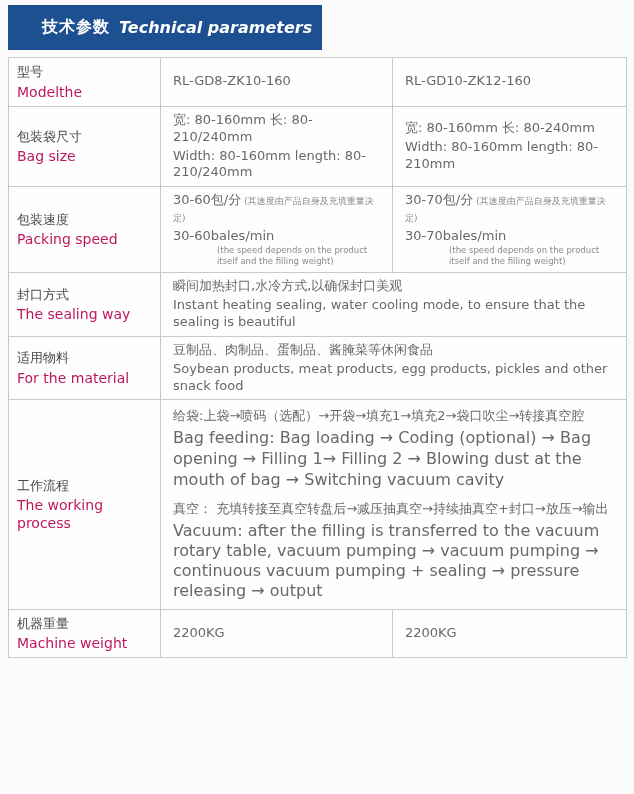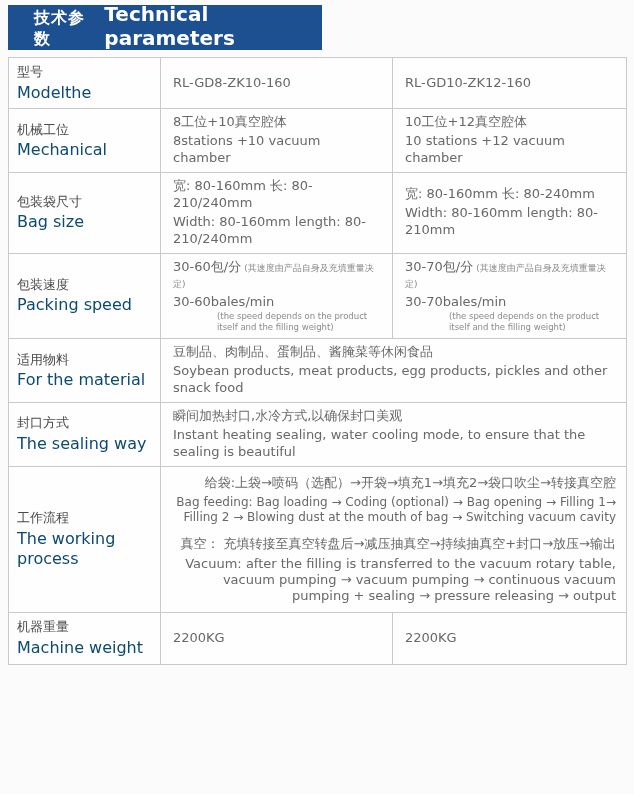--- a/index.html
+++ b/index.html
@@ -5,49 +5,49 @@
   html, body { margin:0; padding:0; }
   body {
     width:634px; height:794px; position:relative;
     background:#fbfbfb;
     font-family:"DejaVu Sans","Liberation Sans",sans-serif;
     -webkit-font-smoothing:antialiased;
   }
   .banner {
     position:absolute; left:8px; top:5px; width:314px; height:45px;
     background:#1d5091; color:#ffffff;
-    display:flex; align-items:flex-end; padding-left:26px; box-sizing:border-box;
+    display:flex; align-items:center; padding-left:34px; box-sizing:border-box;
   }
   .banner .zh { font-size:16px; font-weight:bold; letter-spacing:1px; margin-right:9px; }
-  .banner .en { font-size:20px; font-weight:bold; }
+  .banner .en { font-size:16px; font-weight:bold;font-style:italic; }
   table.spec {
     position:absolute; left:8px; top:57px; width:618px;
     border-collapse:collapse; table-layout:fixed; background:#fefefe;
   }
   td {
     border:1px solid #c9c9c9; vertical-align:middle;
     padding:5px 10px 5px 12px; box-sizing:border-box;
     overflow:hidden;
   }
   col.c-label { width:152px; }
   col.c-v1 { width:232px; }
   col.c-v2 { width:234px; }
   tr { height:48px; }
   tr.r-tall { height:112px; }
   td.label { padding-left:8px; }
   .lbl-zh { font-size:13px; color:#4a4a4a; line-height:1.35; }
-  .lbl-en { font-size:16px; color:#0c4a6e; line-height:1.3; margin-top:2px; }
+  .lbl-en { font-size:14px; color:#be185d; line-height:1.3; margin-top:2px; }
   .val { font-size:13px; color:#686868; line-height:1.3; }
   .val + .val { margin-top:2px; }
   .tiny { font-size:8.5px; color:#8a8a8a; line-height:1.3;margin-left:44px; }
   .rate-line .tiny { font-size:9px; margin-left:3px; }
-  .proc-p { font-size:13px; color:#686868; line-height:1.3; margin:3px 0;text-align:right; }
-  .proc-p.en { font-size:12px; }
+  .proc-p { font-size:13px; color:#686868; line-height:1.3; margin:3px 0; }
+  .proc-p.en { font-size:16px; }
   .proc-p.vac-zh { margin-top:10px; }
-  .proc-p.vac-en { font-size:13px; line-height:1.25; }
+  .proc-p.vac-en { font-size:16px; line-height:1.25; }
 </style>
 </head>
 <body>
 
 <div class="banner" style="background: rgb(29, 80, 145); color: rgb(255, 255, 255);">
   <span class="zh">技术参数</span>
   <span class="en">Technical parameters</span>
 </div>
 
 <table class="spec">
@@ -64,34 +64,20 @@
       <div class="lbl-en">Modelthe</div>
     </td>
     <td>
       <div class="val">RL-GD8-ZK10-160</div>
     </td>
     <td>
       <div class="val">RL-GD10-ZK12-160</div>
     </td>
   </tr>
 
-  <tr>
-    <td class="label">
-      <div class="lbl-zh">机械工位</div>
-      <div class="lbl-en">Mechanical</div>
-    </td>
-    <td>
-      <div class="val">8工位+10真空腔体</div>
-      <div class="val">8stations +10 vacuum chamber</div>
-    </td>
-    <td>
-      <div class="val">10工位+12真空腔体</div>
-      <div class="val">10 stations +12 vacuum chamber</div>
-    </td>
-  </tr>
 
 
 
   <tr>
     <td class="label">
       <div class="lbl-zh">包装袋尺寸</div>
       <div class="lbl-en">Bag size</div>
     </td>
     <td>
       <div class="val">宽: 80-160mm 长: 80-210/240mm</div>
@@ -119,37 +105,37 @@
       <div class="val rate-line">
         <span>30-70包/分</span><span class="tiny">(其速度由产品自身及充填重量决定)</span>
       </div>
       <div class="val">30-70bales/min</div>
       <div class="tiny">(the speed depends on the product itself and the filling weight)</div>
     </td>
   </tr>
 
   <tr>
     <td class="label">
+      <div class="lbl-zh">封口方式</div>
+      <div class="lbl-en">The sealing way</div>
+    </td>
+    <td colspan="2">
+      <div class="val">瞬间加热封口,水冷方式,以确保封口美观</div>
+      <div class="val">Instant heating sealing, water cooling mode, to ensure that the sealing is beautiful</div>
+    </td>
+  </tr>
+
+  <tr>
+    <td class="label">
       <div class="lbl-zh">适用物料</div>
       <div class="lbl-en">For the material</div>
     </td>
     <td colspan="2">
       <div class="val">豆制品、肉制品、蛋制品、酱腌菜等休闲食品</div>
       <div class="val">Soybean products, meat products, egg products, pickles and other snack food</div>
-    </td>
-  </tr>
-
-  <tr>
-    <td class="label">
-      <div class="lbl-zh">封口方式</div>
-      <div class="lbl-en">The sealing way</div>
-    </td>
-    <td colspan="2">
-      <div class="val">瞬间加热封口,水冷方式,以确保封口美观</div>
-      <div class="val">Instant heating sealing, water cooling mode, to ensure that the sealing is beautiful</div>
     </td>
   </tr>
 
   <tr class="r-tall">
     <td class="label">
       <div class="lbl-zh">工作流程</div>
       <div class="lbl-en">The working process</div>
     </td>
     <td colspan="2">
       <div class="proc-p">给袋:上袋→喷码（选配）→开袋→填充1→填充2→袋口吹尘→转接真空腔</div>

